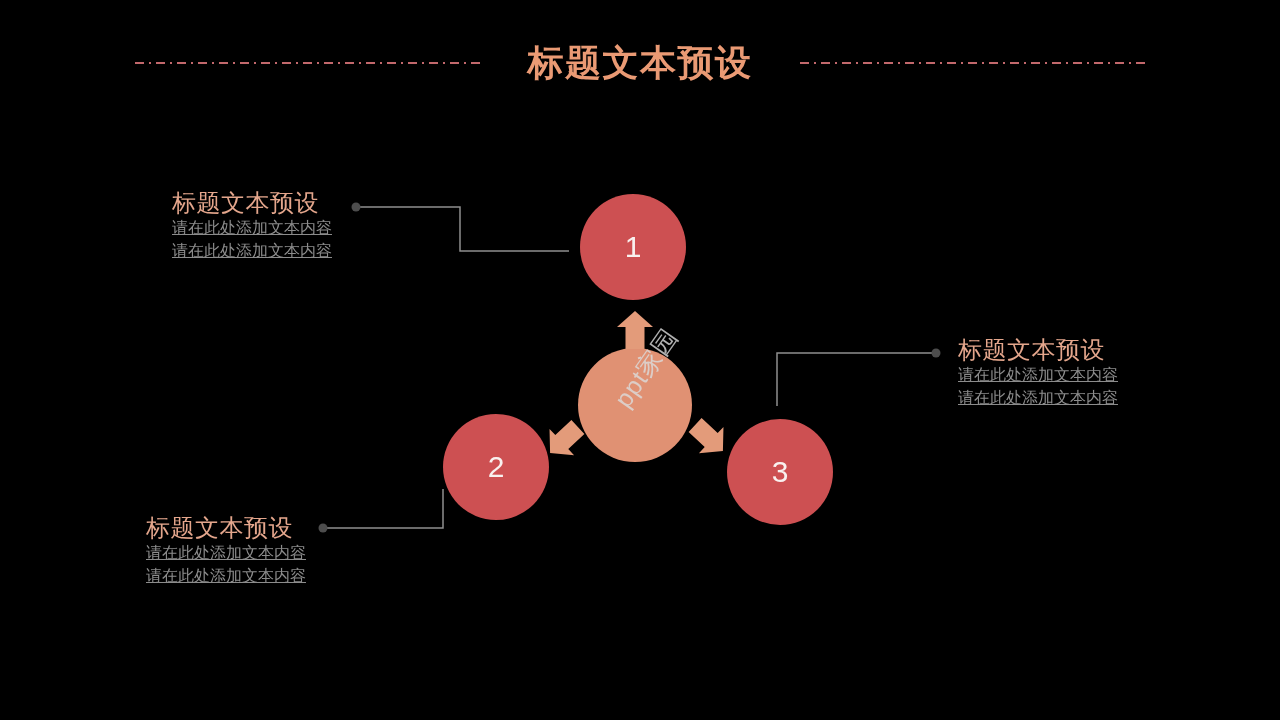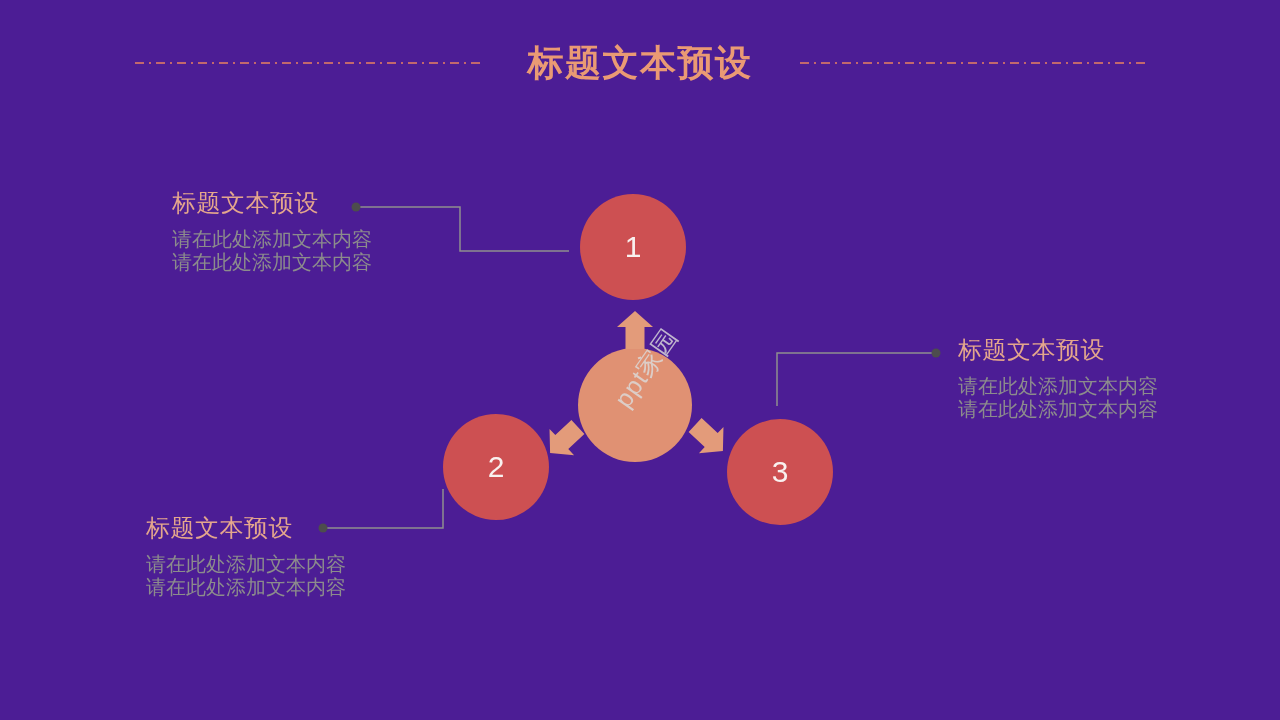--- a/index.html
+++ b/index.html
@@ -3,21 +3,21 @@
 <meta charset="utf-8">
 <style>
   * { margin: 0; padding: 0; box-sizing: border-box; }
   html, body { background: #ffffff; }
   body { font-family: "Liberation Sans", "DejaVu Sans", sans-serif; }
 
   .slide {
     position: relative;
     width: 1280px;
     height: 720px;
-    background: #4c1d95;
+    background: #000000;
     overflow: hidden;
   }
 
   
   .slide-title {
     position: absolute;
     top: 44px;
     left: 0;
     width: 1280px;
     text-align: center;
@@ -64,25 +64,26 @@
   .text-block { position: absolute; }
   .text-block .tb-title {
     font-size: 24px;
     font-weight: 400;
     letter-spacing: 0.5px;
     color: #e4a68c;
     line-height: 26px;
     white-space: nowrap;
   }
   .text-block .tb-body {
-    margin-top: 12px;
-    font-size: 20px;
+    margin-top: 0;
+    font-size: 16px;
     color: #8c8c8c;
     line-height: 23px;
     white-space: nowrap;
+    text-decoration: underline;
   }
   .block-1 { left: 172px; top: 190px; }
   .block-2 { left: 958px; top: 337px; }
   .block-3 { left: 146px; top: 515px; }
 
   
   .watermark {
     position: absolute;
     left: 565px;
     top: 352px;

